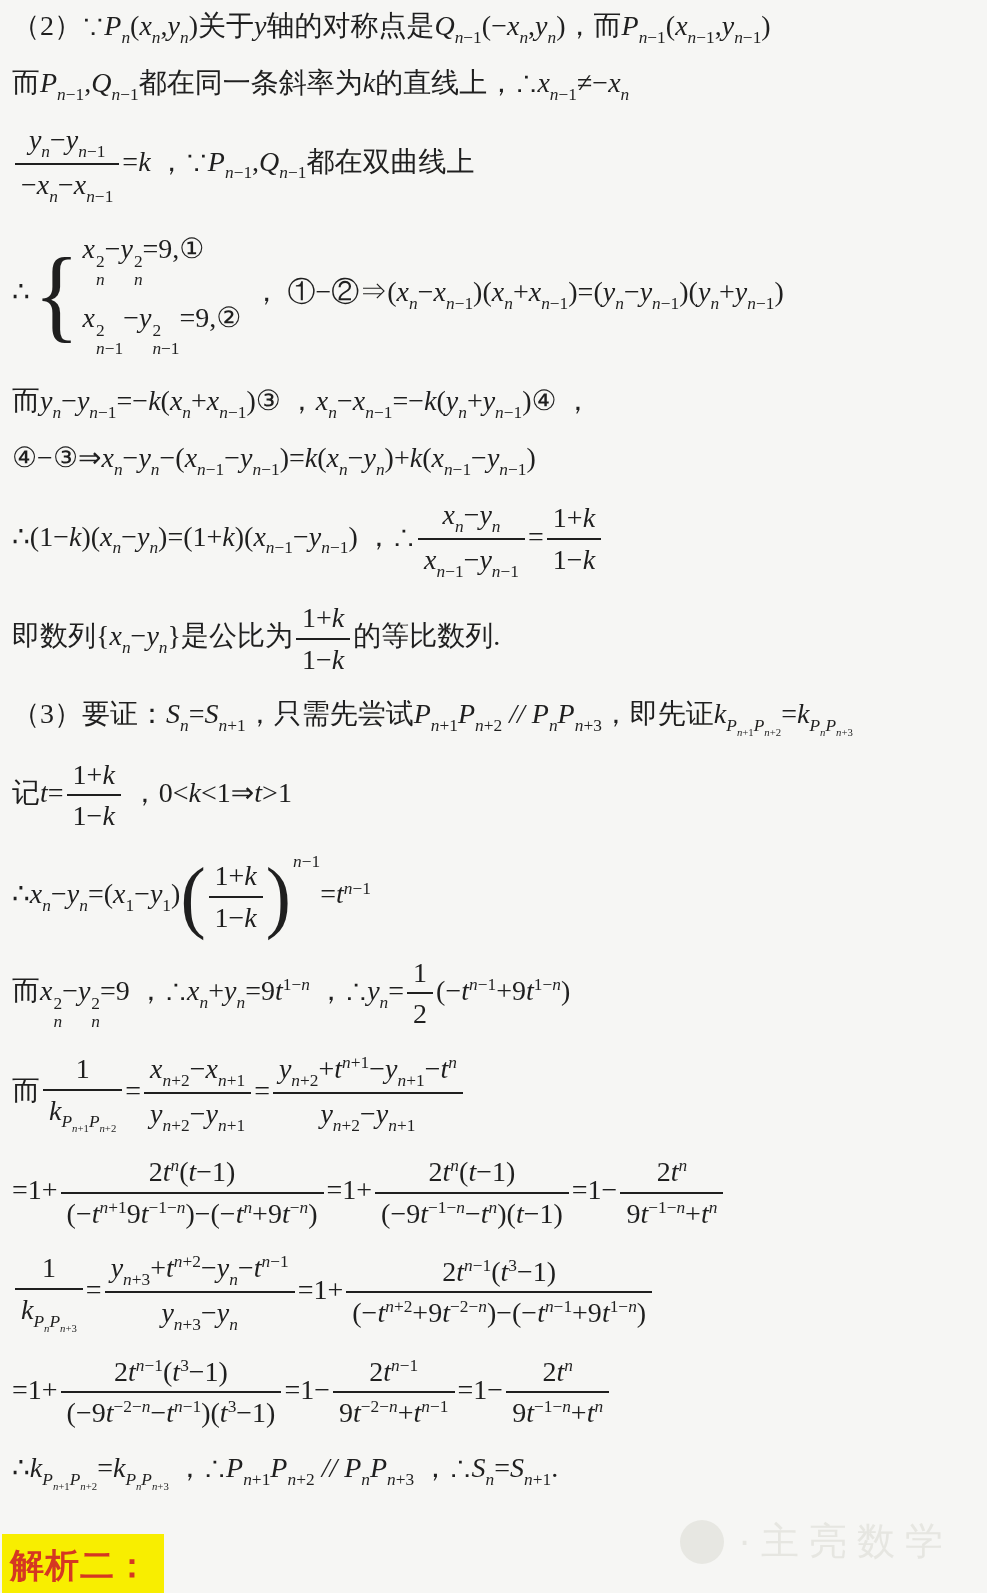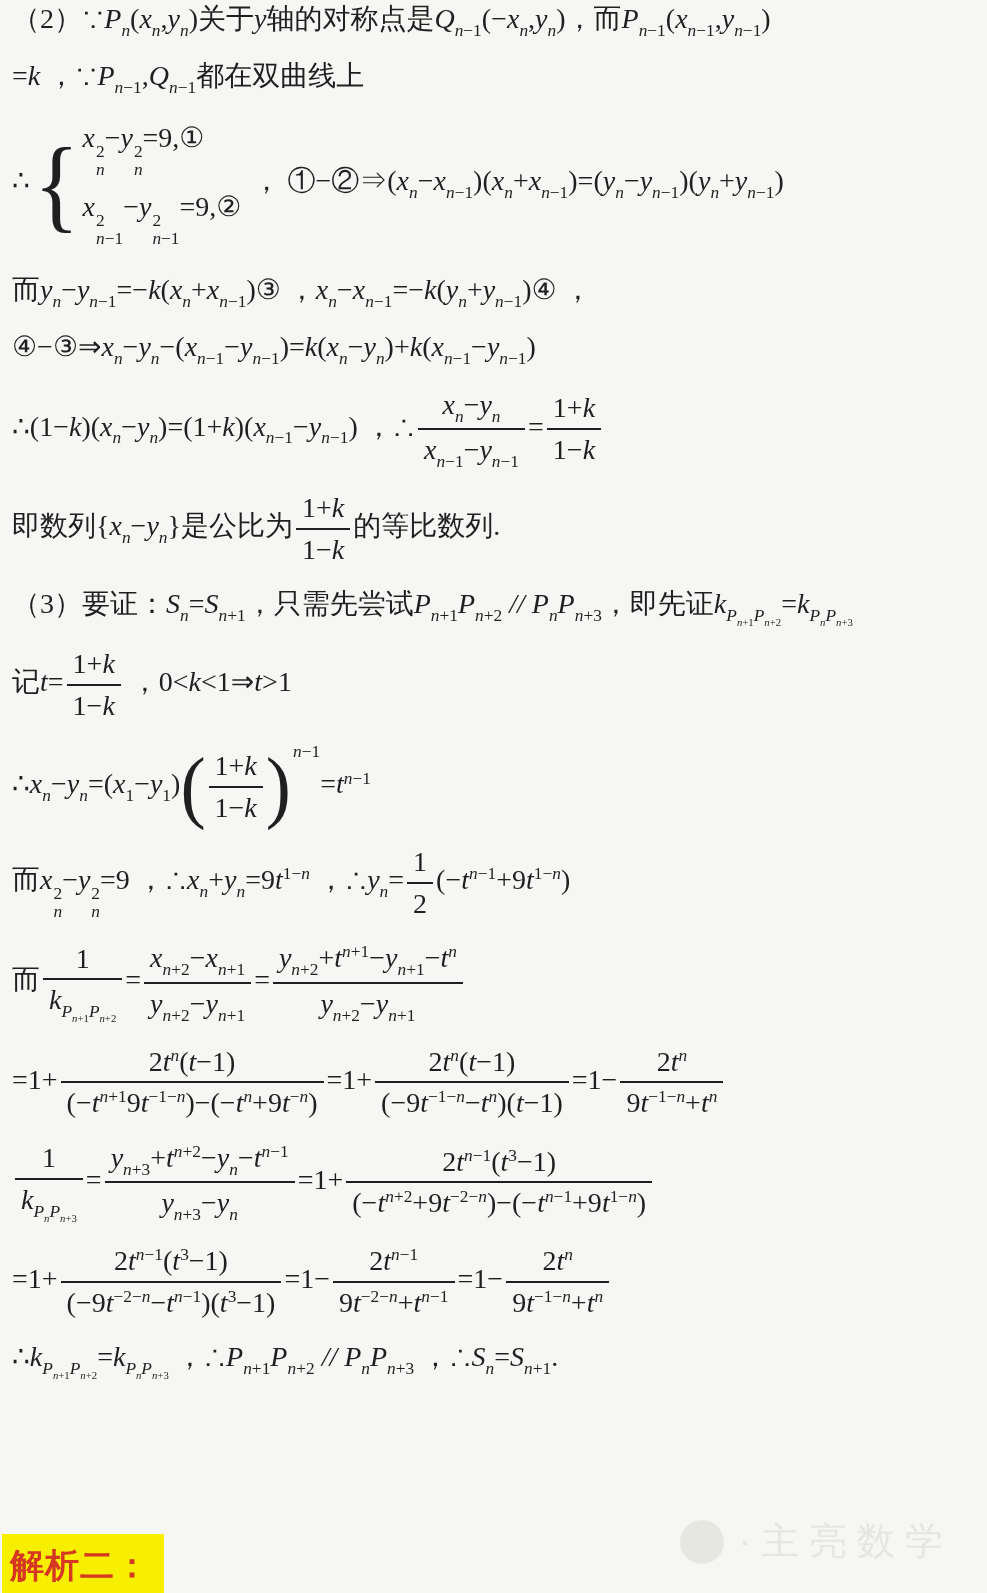--- a/index.html
+++ b/index.html
@@ -2,21 +2,21 @@
 <html><head>
 <meta charset="utf-8">
 <style>
   html,body{margin:0;padding:0;}
   body{
     width:987px;height:1593px;overflow:hidden;position:relative;
     background:#f6f6f4;
     font-family:"Liberation Serif", serif;
   }
   .page{position:absolute;inset:0;}
-  .content{padding:1px 6px 0 0;}
+  .content{padding:8px 6px 0 0;}
   .mline{
     font-size:28px;line-height:1.3;color:#1f1f1f;
     margin:0 4px 19px 12px;white-space:nowrap;
   }
   .mline.flush{margin-left:12px;}
   i{font-style:italic;}
   
   .frac{display:inline-block;vertical-align:middle;text-align:center;margin:0 3px;line-height:1.2;}
   .frac>.num{display:block;padding:1px 6px 3px;border-bottom:2px solid #1f1f1f;}
   .frac>.den{display:block;padding:3px 6px 1px;}
@@ -49,21 +49,22 @@
   .wm-logo{width:44px;height:44px;border-radius:50%;
     background:#e7e7e2;display:inline-block;}
   .wm-text{font-size:38px;letter-spacing:10px;font-family:"Liberation Sans",sans-serif;}
 </style>
 </head>
 <body style="background: rgb(246, 246, 244);">
 
 <div class="page">
   <div class="content" id="content">
       <div class="mline">（2）∵<i>P</i><span class="sub"><i>n</i></span>(<i>x</i><span class="sub"><i>n</i></span>,<i>y</i><span class="sub"><i>n</i></span>)关于<i>y</i>轴的对称点是<i>Q</i><span class="sub"><i>n</i>−1</span>(−<i>x</i><span class="sub"><i>n</i></span>,<i>y</i><span class="sub"><i>n</i></span>)，而<i>P</i><span class="sub"><i>n</i>−1</span>(<i>x</i><span class="sub"><i>n</i>−1</span>,<i>y</i><span class="sub"><i>n</i>−1</span>)</div>
-      <div class="mline">=<i>k</i> ，∵<i>P</i><span class="sub"><i>n</i>−1</span>,<i>Q</i><span class="sub"><i>n</i>−1</span>都在双曲线上</div>
+      <div class="mline">而<i>P</i><span class="sub"><i>n</i>−1</span>,<i>Q</i><span class="sub"><i>n</i>−1</span>都在同一条斜率为<i>k</i>的直线上，∴<i>x</i><span class="sub"><i>n</i>−1</span>≠−<i>x</i><span class="sub"><i>n</i></span></div>
+      <div class="mline"><span class="frac"><span class="num"><i>y</i><span class="sub"><i>n</i></span>−<i>y</i><span class="sub"><i>n</i>−1</span></span><span class="den">−<i>x</i><span class="sub"><i>n</i></span>−<i>x</i><span class="sub"><i>n</i>−1</span></span></span>=<i>k</i> ，∵<i>P</i><span class="sub"><i>n</i>−1</span>,<i>Q</i><span class="sub"><i>n</i>−1</span>都在双曲线上</div>
       <div class="mline">∴<span class="cases">
           <span class="brace">{</span>
           <span class="rows" style="display: inline-flex; flex-direction: column;">
             <span class="crow"><i>x</i><span class="substack">
                 <span class="ss-sup">2</span>
                 <span class="ss-sub"><i>n</i></span>
               </span>−<i>y</i><span class="substack">
                 <span class="ss-sup">2</span>
                 <span class="ss-sub"><i>n</i></span>
               </span>=9,①</span>

